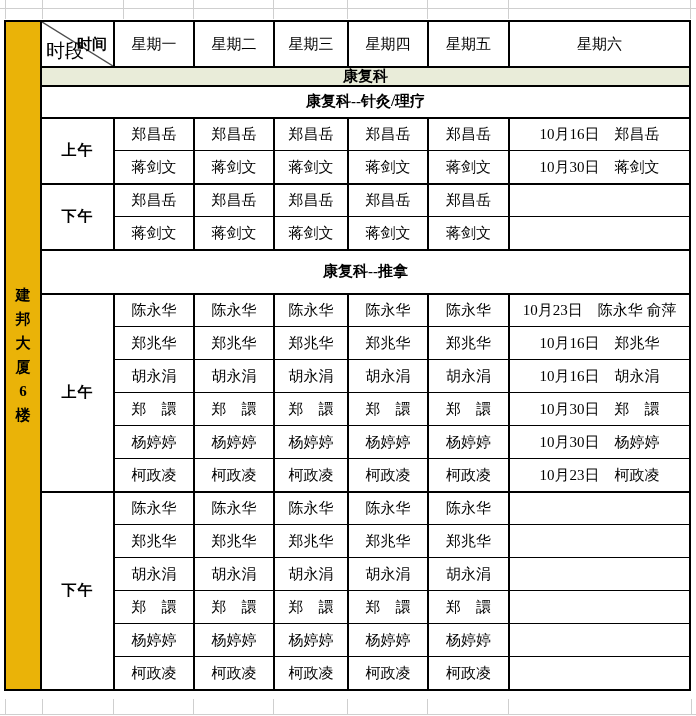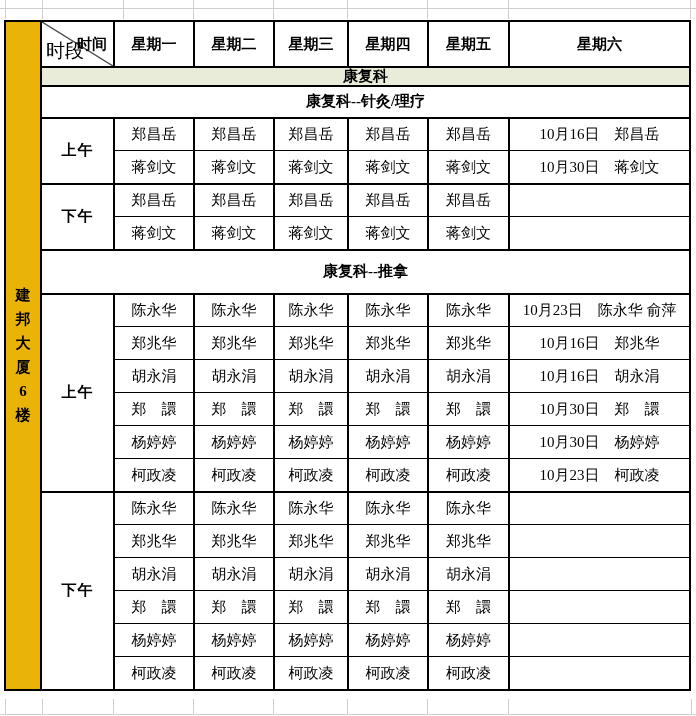--- a/index.html
+++ b/index.html
@@ -24,21 +24,21 @@
   }
   tr.bt td{border-top-width:2px;}
   tr.bb td{border-bottom-width:2px;}
   td.loc{background:#eab308;}
   .vtext{width:17px;margin:0 auto;word-break:break-all;line-height:1.6;
          font-weight:bold;font-size:15px;text-align:center;}
   td.corner{position:relative;padding:0;}
   td.corner svg{position:absolute;left:0;top:0;width:100%;height:100%;display:block;}
   .corner-top{position:absolute;top:14px;right:6px;font-weight:bold;font-size:15px;}
   .corner-bottom{position:absolute;bottom:4px;left:4px;font-weight:normal;font-size:19px;}
-  td.day{font-weight:bold;font-size:16px;}
+  td.day{font-weight:normal;font-size:16px;}
   td.band{font-weight:bold;font-size:15px;}
   td.band.green{background:#e9ecd9;}
   td.period{font-weight:bold;font-size:16px;letter-spacing:1px;}
   td.c{font-size:15px;}
   td.sat{font-size:14px;}
 </style>
 </head>
 <body>
 
 <div class="canvas">

